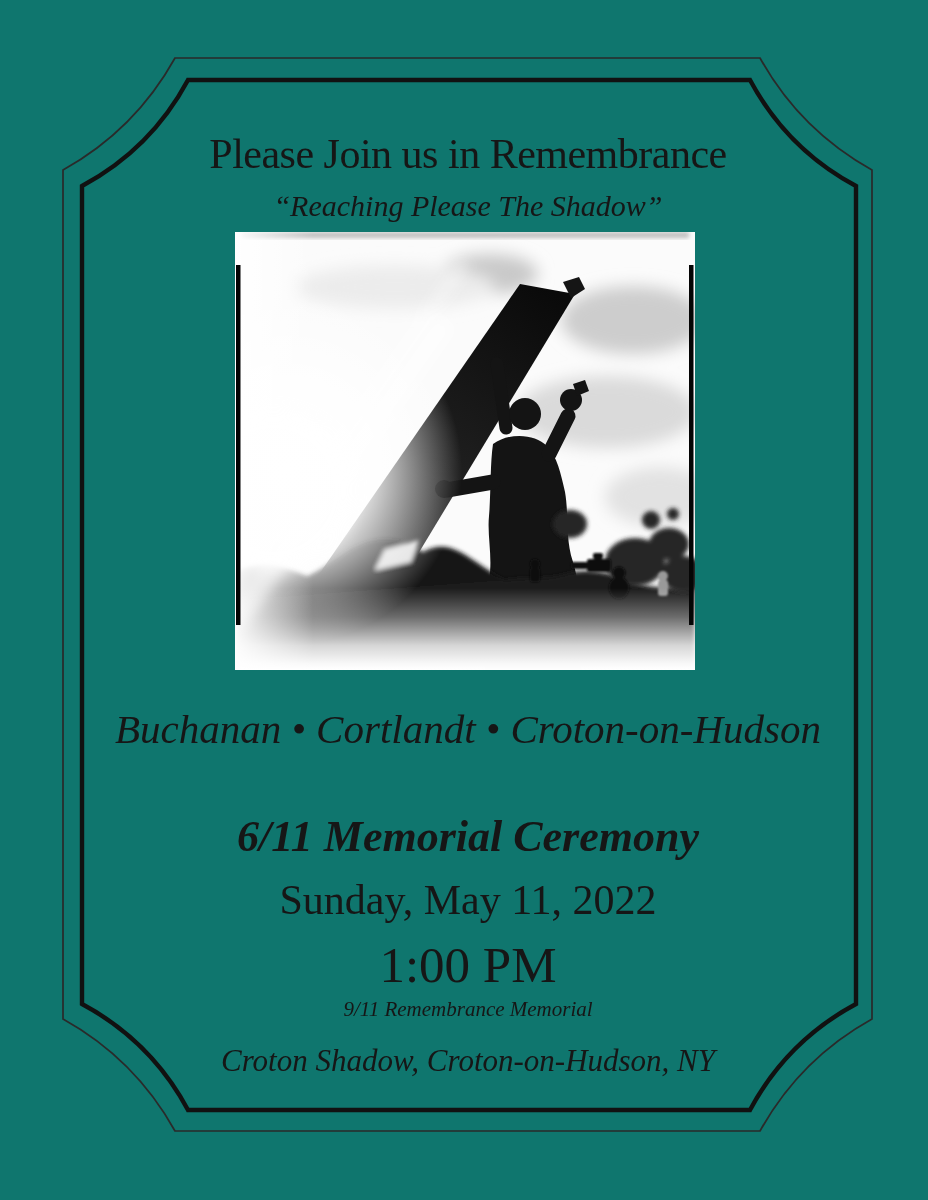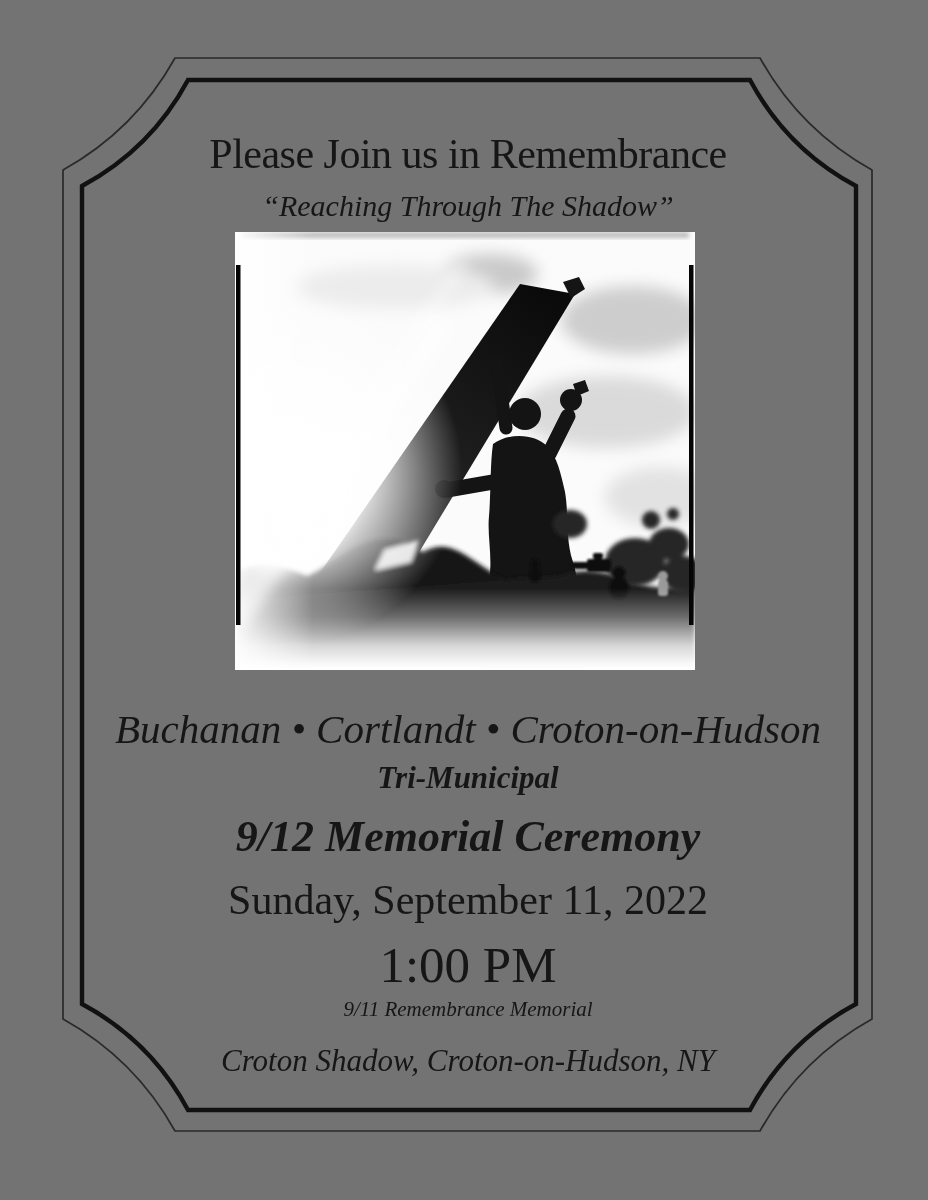--- a/index.html
+++ b/index.html
@@ -1,17 +1,17 @@
 <!DOCTYPE html>
 <html><head>
 <meta charset="utf-8">
 <style>
   html,body { margin:0; padding:0; background:#ffffff; }
   .page {
-    position:relative; width:928px; height:1200px; background:#737373;
+    position:relative; width:928px; height:1200px; background:#0f766e;
     overflow:hidden; color:#161616;
     font-family:"Liberation Serif","DejaVu Serif",serif;
   }
   .border-svg { position:absolute; left:0; top:0; width:928px; height:1200px; }
   .txt { position:absolute; left:8px; width:920px; text-align:center;
          white-space:nowrap; line-height:1; margin:0; font-weight:normal; }
   .title         { top:133px;  font-size:42px; letter-spacing:-0.5px; }
   .subtitle      { top:191px;  font-size:30px; font-style:italic; }
   .municipalities{ top:709px;  font-size:41px; font-style:italic; }
   .tri           { top:762px;  font-size:31px; font-style:italic; font-weight:bold; }
@@ -27,21 +27,21 @@
 <body>
 
 <div class="page">
 
   <svg class="border-svg" viewBox="0 0 928 1200" aria-hidden="true">
     <path d="M 175 58 H 760 Q 800 130 872 170 V 1019 Q 800 1059 760 1131 H 175 Q 135 1059 63 1019 V 170 Q 135 130 175 58 Z" fill="none" stroke="#2a2a2a" stroke-width="1.7"></path>
     <path d="M 188 80 H 750 Q 787 149 856 186 V 1004 Q 787 1041 750 1110 H 188 Q 151 1041 82 1004 V 186 Q 151 149 188 80 Z" fill="none" stroke="#111111" stroke-width="4.4"></path>
   </svg>
 
   <h1 class="txt title">Please Join us in Remembrance</h1>
-  <div class="txt subtitle">“Reaching Through The Shadow”</div>
+  <div class="txt subtitle">“Reaching Please The Shadow”</div>
 
   <div class="photo-wrap" role="img" aria-label="Black and white photo of the Reaching Through The Shadow memorial statue: a backlit figure with raised fist supporting a leaning steel beam, sun glare at left, rocks and onlookers below">
     <svg viewBox="0 0 460 438" aria-hidden="true">
       <defs>
         <linearGradient id="beamG" gradientUnits="userSpaceOnUse" x1="310" y1="55" x2="95" y2="360">
           <stop offset="0" stop-color="#0a0a0a"></stop>
           <stop offset="0.55" stop-color="#1f1f1f"></stop>
           <stop offset="1" stop-color="#555555"></stop>
         </linearGradient>
         <radialGradient id="flareG" gradientUnits="userSpaceOnUse" cx="52" cy="238" r="175">
@@ -137,20 +137,19 @@
       </g>
       <rect x="0" y="0" width="78" height="438" fill="url(#fadeL)"></rect>
       <rect x="0" y="356" width="460" height="82" fill="url(#fadeB)"></rect>
 
       <rect x="1" y="33" width="4.5" height="360" fill="#050505"></rect>
       <rect x="454" y="33" width="4.5" height="360" fill="#050505"></rect>
     </svg>
   </div>
 
   <div class="txt municipalities">Buchanan • Cortlandt • Croton-on-Hudson</div>
-  <div class="txt tri">Tri-Municipal</div>
-  <div class="txt ceremony">9/12 Memorial Ceremony</div>
-  <div class="txt date">Sunday, September 11, 2022</div>
+  <div class="txt ceremony">6/11 Memorial Ceremony</div>
+  <div class="txt date">Sunday, May 11, 2022</div>
   <div class="txt time">1:00 PM</div>
   <div class="txt venue">9/11 Remembrance Memorial</div>
   <div class="txt location">Croton Shadow, Croton-on-Hudson, NY</div>
 
 </div>
 
 </body></html>

